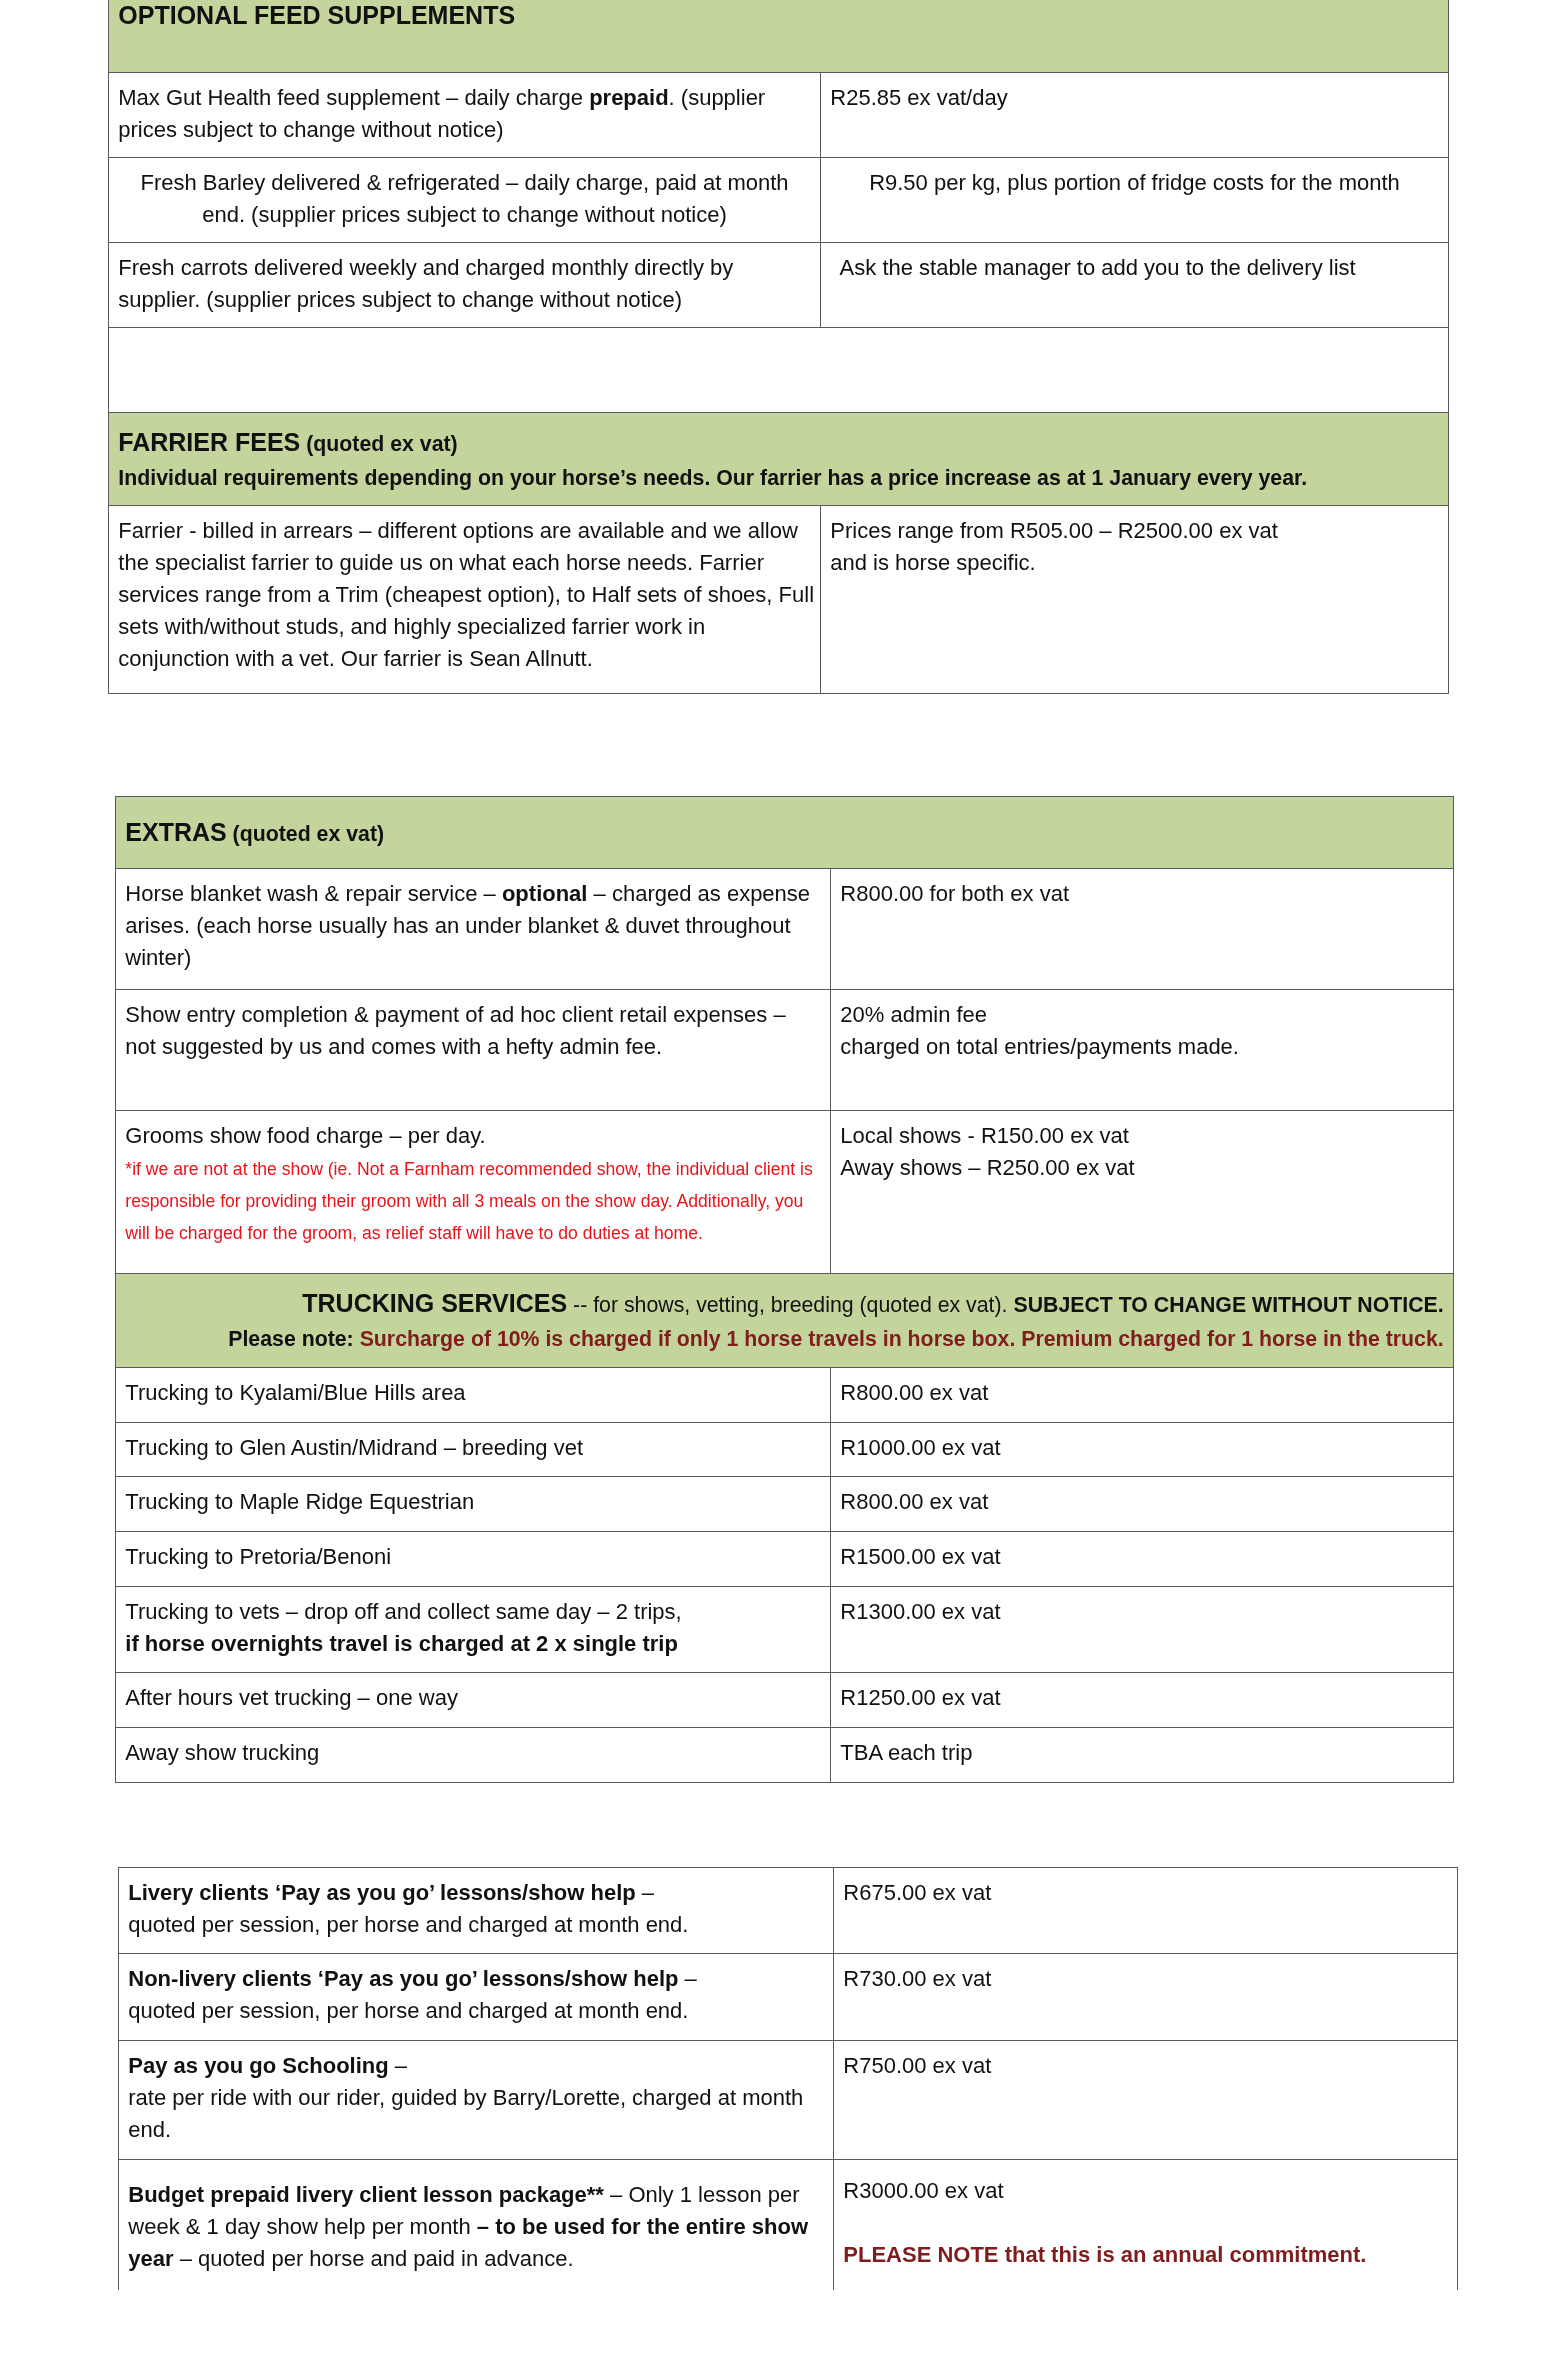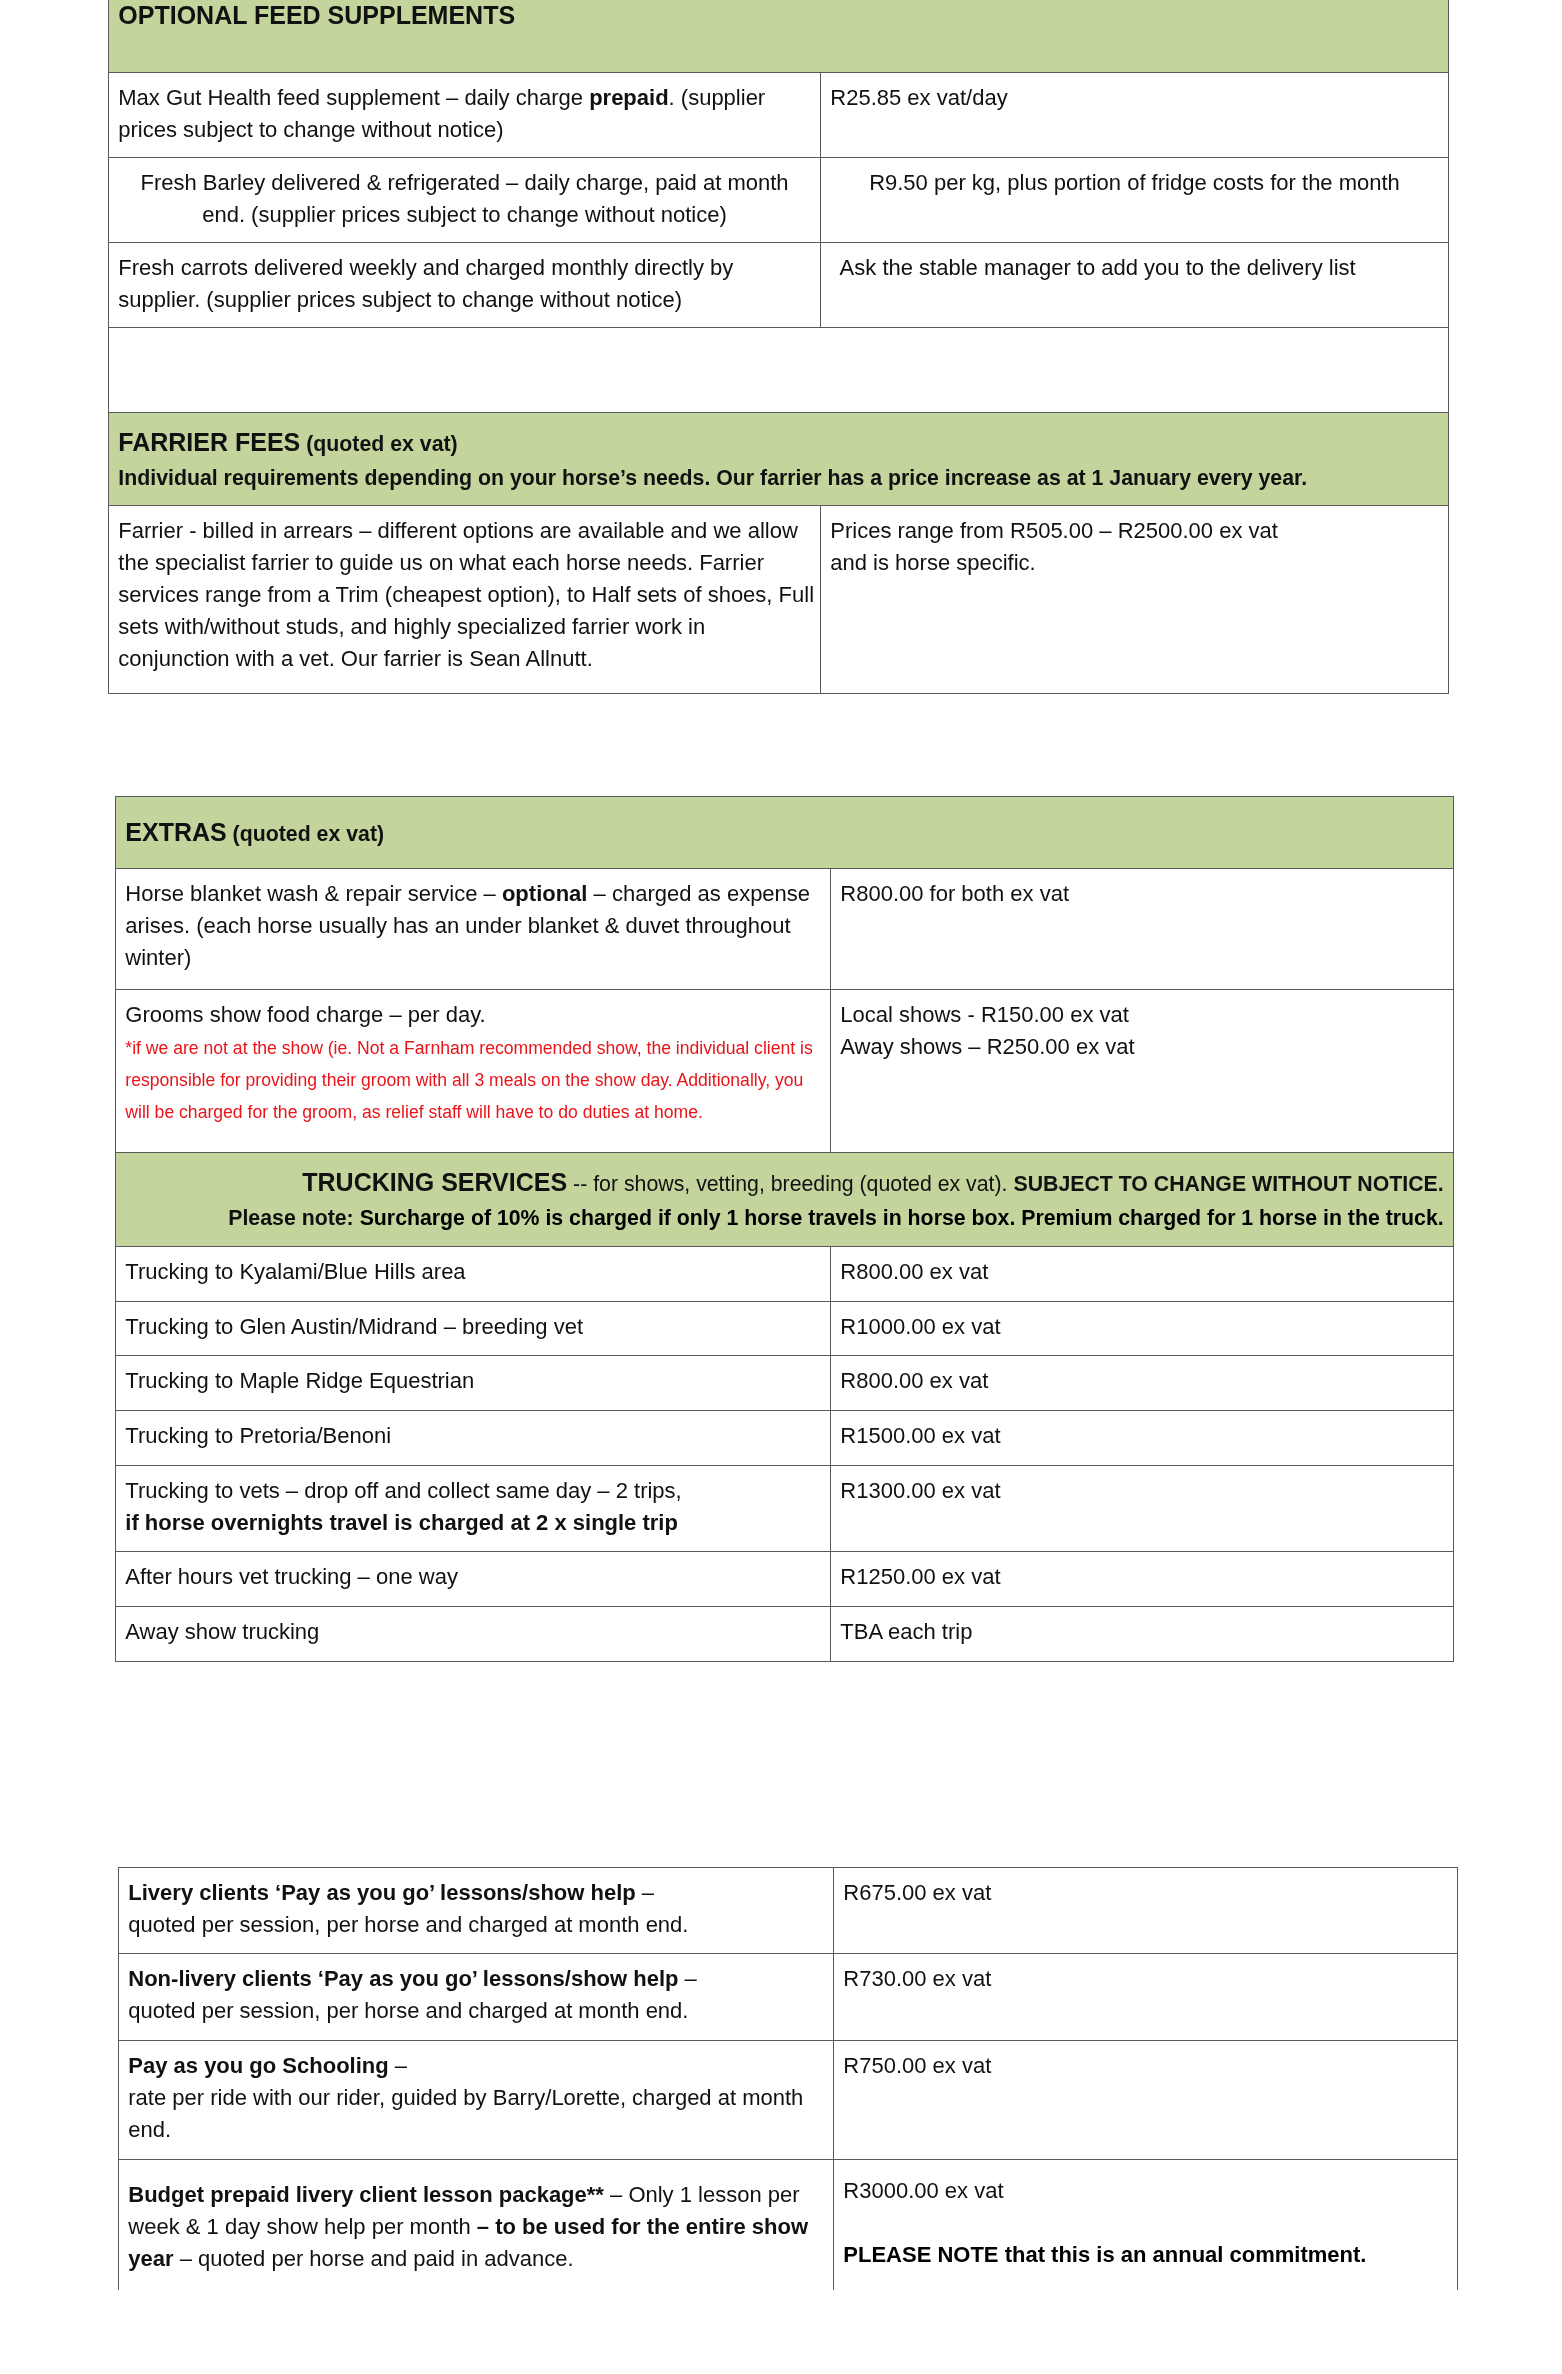--- a/index.html
+++ b/index.html
@@ -4,21 +4,21 @@
 <style>
   html, body { margin:0; padding:0; background:#ffffff; }
   body { width:1562px; height:2375px; position:relative; overflow:hidden;
          font-family:"Liberation Sans", "DejaVu Sans", sans-serif; color:#111; }
   .tbl { position:absolute; border-collapse:collapse; table-layout:fixed; }
   .tbl td { border:1.9px solid #5a5a5a; vertical-align:top; padding:0 9.3px; font-size:22px; line-height:32px; box-sizing:border-box; }
   .hdr td { background:#c3d59c; }
   .h1 { font-weight:bold; font-size:25px; }
   .hsub { font-weight:bold; font-size:21.3px; }
   .b { font-weight:bold; }
-  .red { color:#000000; }
+  .red { color:#7f1d1d; }
   .note { color:#e8141a; font-size:17.6px; line-height:25px; }
   .cell-pad { padding-top:9.3px !important; }
 </style>
 </head>
 <body>
 
 <table class="tbl" style="left:108px; top:-1.9px; width:1340px;">
   <colgroup>
       <col style="width:712px">
       <col style="width:628px">
@@ -71,20 +71,27 @@
       <tr class="hdr" style="height:72px;">
     <td colspan="2" style="vertical-align:middle;">
       <span class="h1">EXTRAS</span><span class="hsub"> (quoted ex vat)</span>
     </td>
   </tr>
   <tr style="height:121px;">
     <td class="cell-pad">
       <span>Horse blanket wash &amp; repair service – </span><span class="b">optional</span><span> – charged as expense arises. (each horse usually has an under blanket &amp; duvet throughout winter)</span>
     </td>
     <td class="cell-pad">R800.00 for both ex vat</td>
+  </tr>
+  <tr style="height:121px;">
+    <td class="cell-pad">Show entry completion &amp; payment of ad hoc client retail expenses – not suggested by us and comes with a hefty admin fee.</td>
+    <td class="cell-pad">
+      <span>20% admin fee</span><br>
+      <span>charged on total entries/payments made.</span>
+    </td>
   </tr>
   <tr style="height:163px;">
     <td class="cell-pad" style="padding-right:3.7px;">
       <span>Grooms show food charge – per day.</span><br>
       <span class="note">*if we are not at the show (ie. Not a Farnham recommended show, the individual client is responsible for providing their groom with all 3 meals on the show day. Additionally, you will be charged for the groom, as relief staff will have to do duties at home.</span>
     </td>
     <td class="cell-pad">
       <span>Local shows - R150.00 ex vat</span><br>
       <span>Away shows – R250.00 ex vat</span>
     </td>

